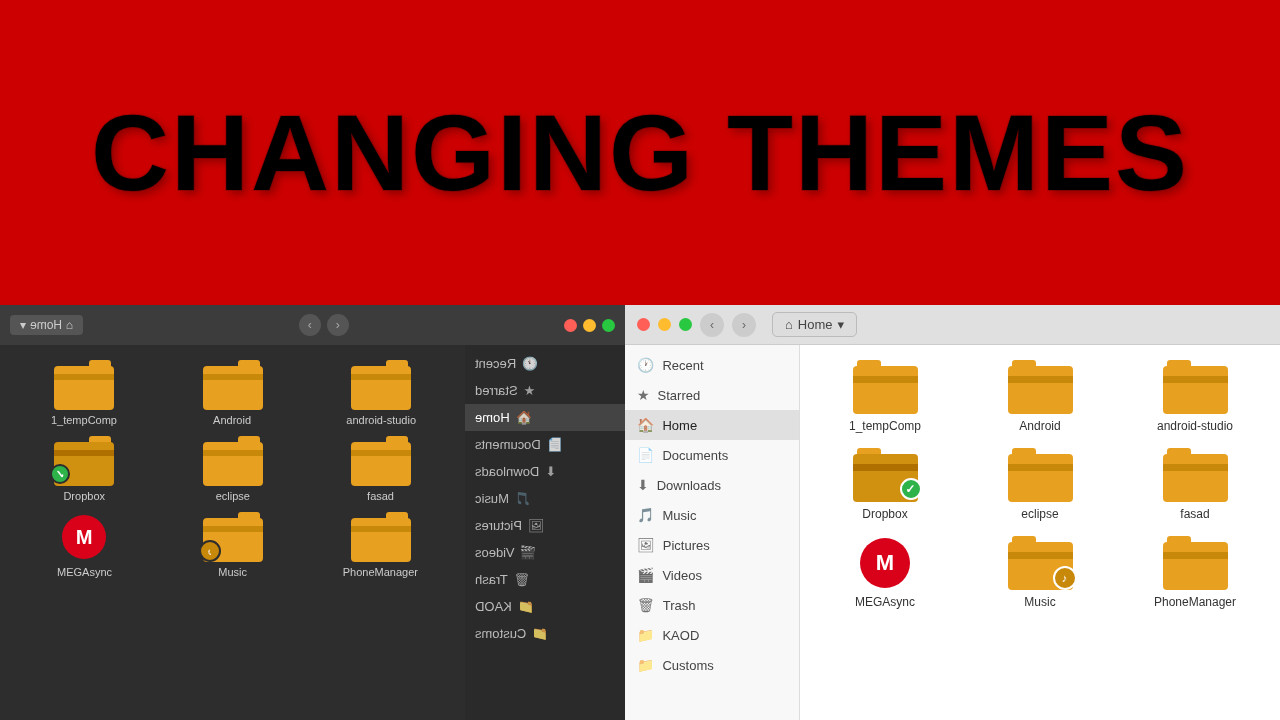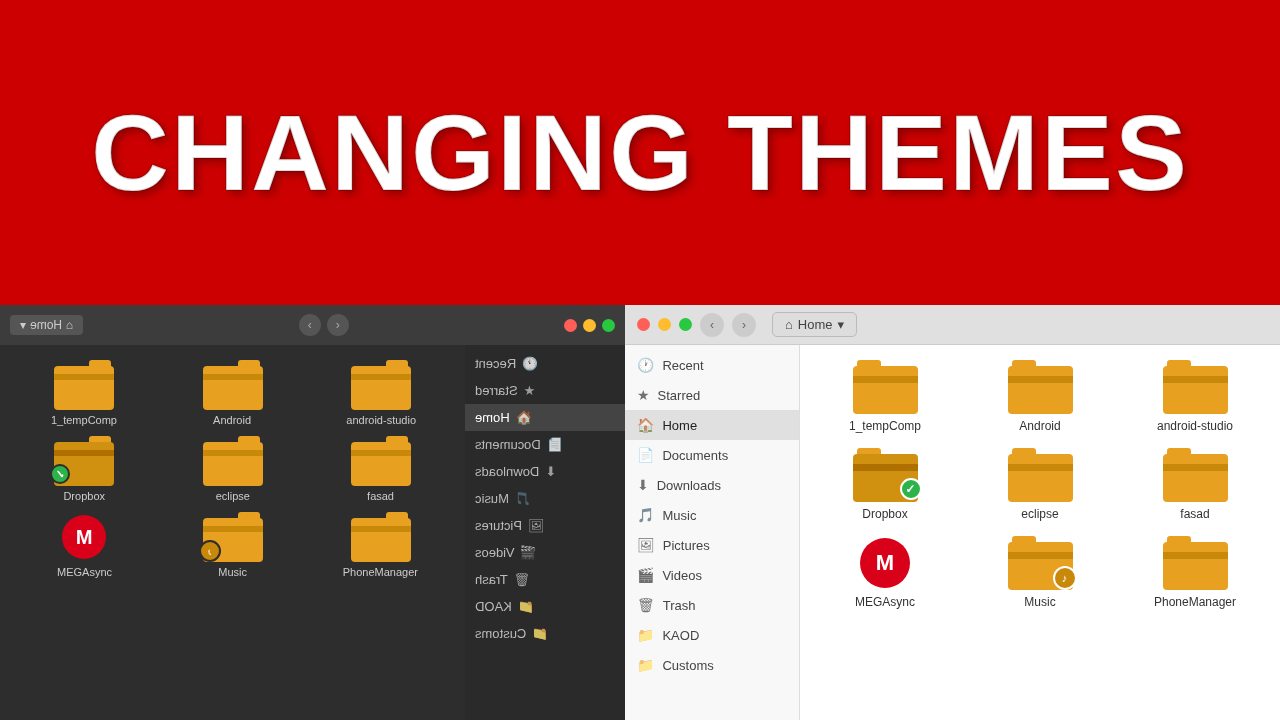--- a/index.html
+++ b/index.html
@@ -18,21 +18,21 @@
       top: 0; left: 0;
       width: 1280px;
       height: 305px;
       background: #cc0000;
       display: flex;
       align-items: center;
       justify-content: center;
     }
     #banner-text {
       text-align: center;
-      color: #ffffff;
+      color: #000000;
       font-family: 'Arial Black', Arial, sans-serif;
       font-weight: 900;
       font-size: 108px;
       line-height: 1.0;
       text-transform: uppercase;
       letter-spacing: 2px;
       text-shadow: 4px 4px 8px rgba(0,0,0,0.3);
       -webkit-text-stroke: 2px rgba(0,0,0,0.15);
     }
 

